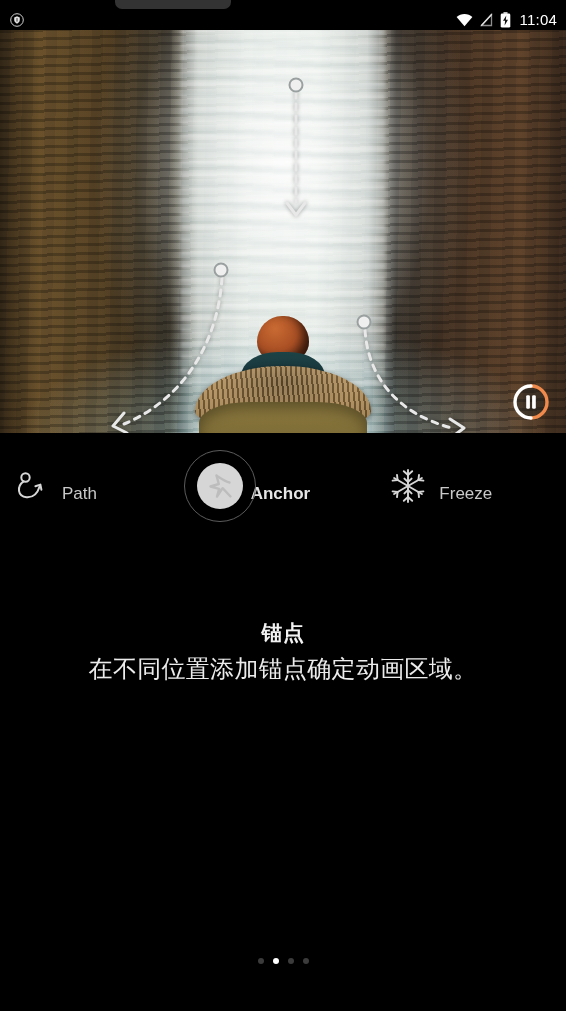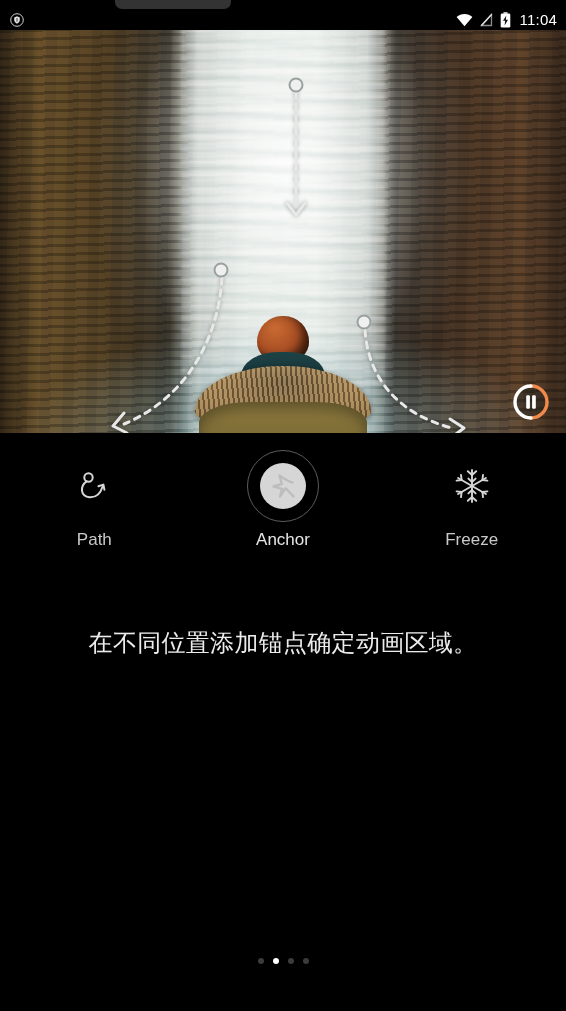--- a/index.html
+++ b/index.html
@@ -222,39 +222,38 @@
     position: absolute;
     top: 455px; left: 0;
     width: 566px; height: 120px;
     display: flex;
     align-items: flex-start;
     z-index: 20;
   }
   .tool {
     flex: 1 1 0;
     display: flex;
-    flex-direction: column;
     align-items: center;
     cursor: pointer;
   }
   .tool-glyph {
     height: 62px;
     width: 62px;
     display: flex;
     align-items: center;
     justify-content: center;
     position: relative;
   }
   .tool-label {
     margin-top: 14px;
     font-size: 17px;
     color: #c9c9c9;
     line-height: 1;
   }
-  .tool.is-selected .tool-label { color: #e6e6e6; }
+  .tool.is-selected .tool-label { color: #e6e6e6; font-weight: bold; }
   .sel-ring {
     position: absolute;
     left: 50%; top: 50%;
     transform: translate(-50%, -50%);
     width: 72px; height: 72px;
     border: 1.6px solid #5c5c5c;
     border-radius: 50%;
   }
 
   
@@ -437,20 +436,21 @@
           </g>
         </svg>
       </div>
       <div class="tool-label">Freeze</div>
     </div>
 
 
   </div>
 
   <div class="desc">
+    <div class="desc-title">锚点</div>
     <div class="desc-body">在不同位置添加锚点确定动画区域。</div>
   </div>
 
   <div class="dots">
     <span class="dot"></span>
     <span class="dot active"></span>
     <span class="dot"></span>
     <span class="dot"></span>
   </div>
 

